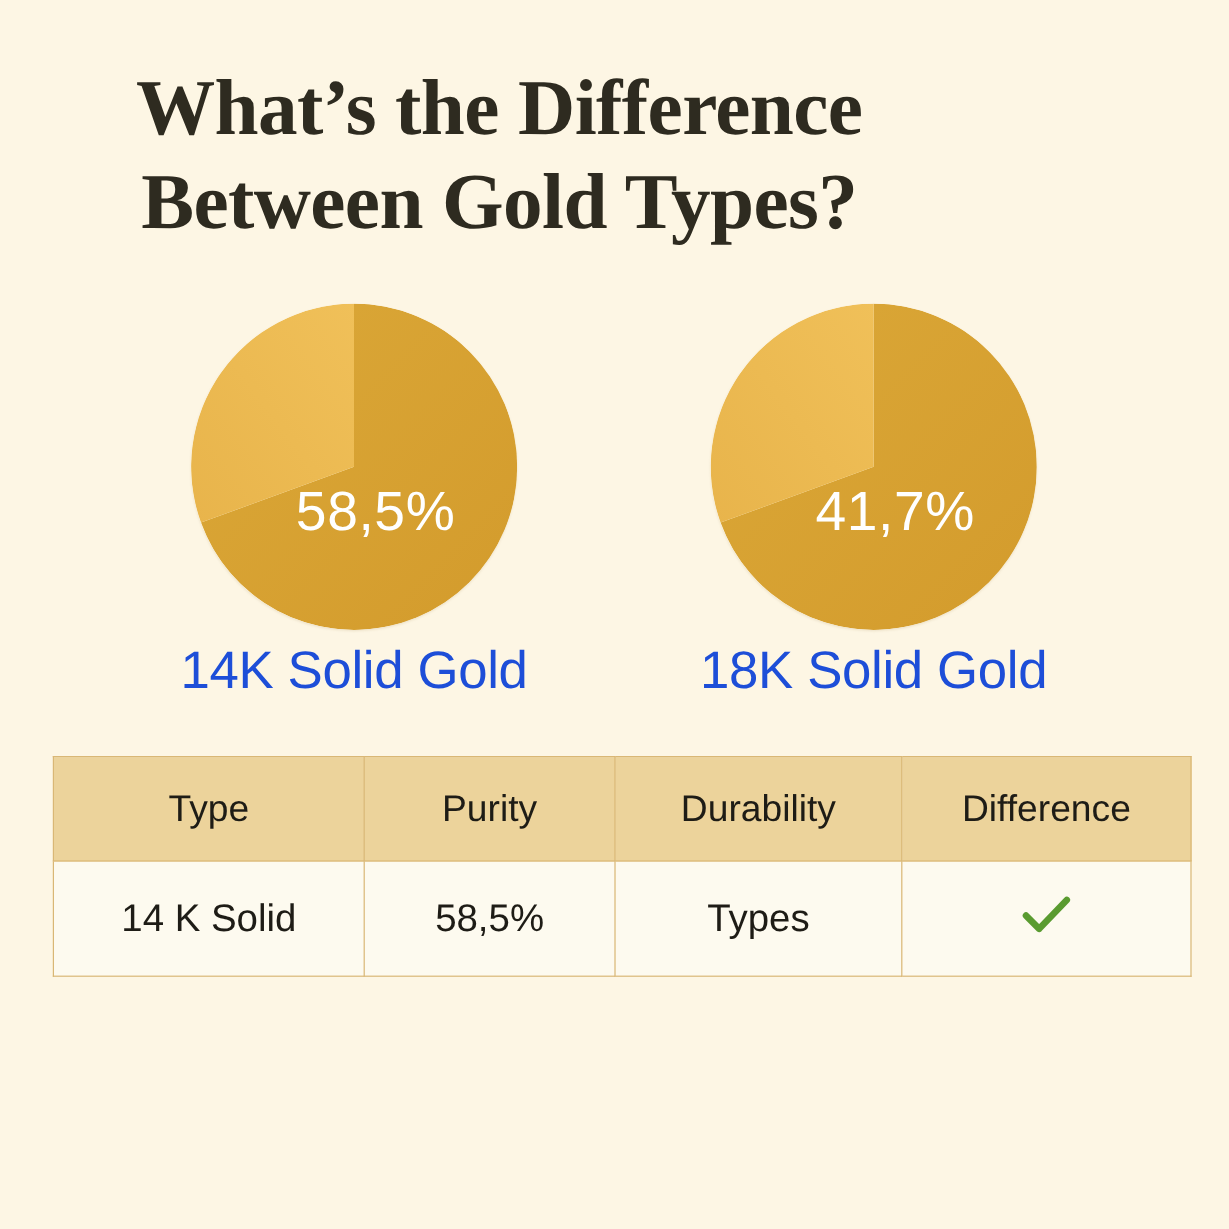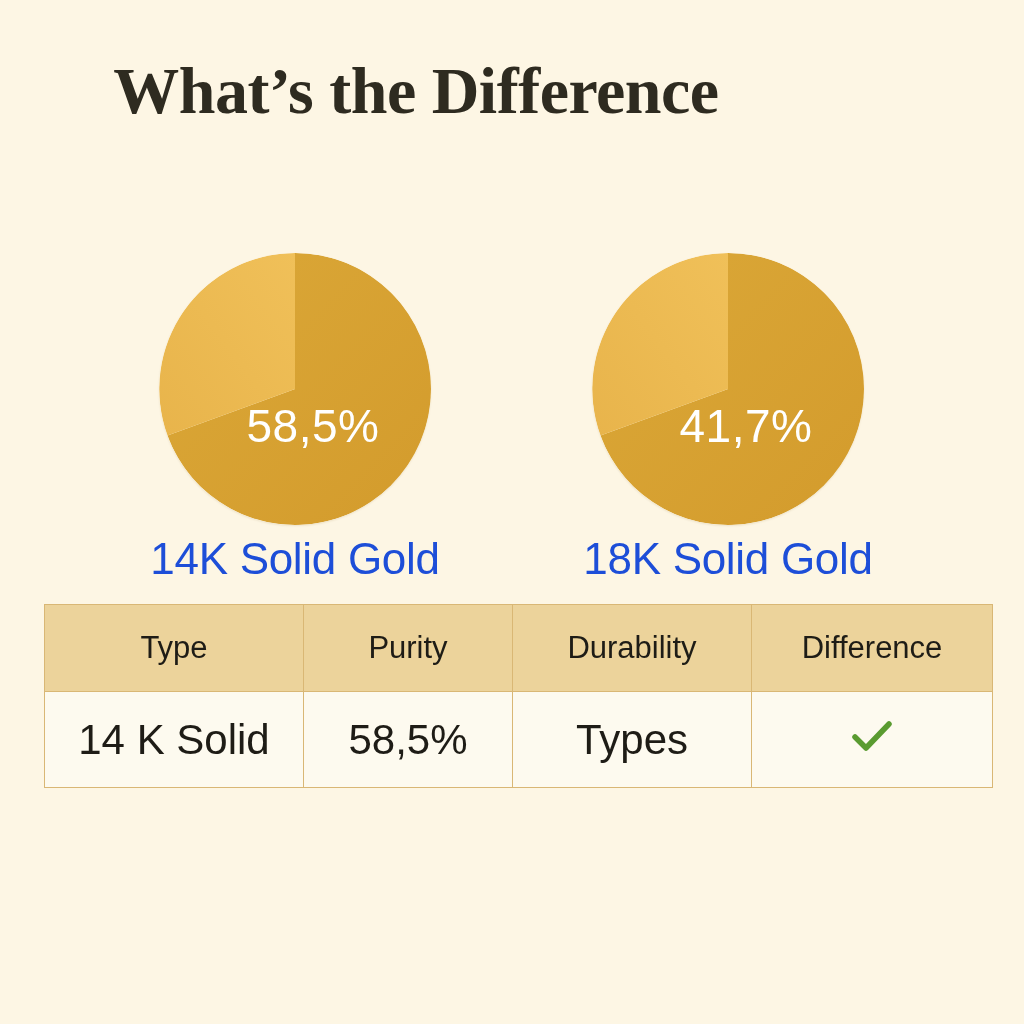--- a/index.html
+++ b/index.html
@@ -91,61 +91,62 @@
     white-space: nowrap;
     letter-spacing: -0.3px;
   }
   .pie-wrap.left  .pie-caption { left: -56px; width: 384px; }
   .pie-wrap.right .pie-caption { left: -56px; width: 384px; }
 
   
   .table {
     position: absolute;
     left: 44px;
-    top: 604px;
+    top: 630px;
     width: 936px;
     border-collapse: collapse;
     table-layout: fixed;
     padding-left: 24px;
   }
   .table th, .table td {
     border: 1px solid #d9b775;
     text-align: center;
     vertical-align: middle;
     color: #1e1c16;
   }
   .table thead th {
     background: #ecd39b;
     height: 84px;
     font-size: 31px;
     font-weight: 400;
   }
   .table tbody td {
     background: #fdfaef;
     height: 93px;
-    font-size: 42px;
+    font-size: 32px;
     font-weight: 400;
   }
   .col-type       { width: 256px; }
   .col-purity     { width: 206px; }
   .col-durability { width: 236px; }
   .col-waterproof { width: 238px; }
 
   .check {
     display: inline-block;
     line-height: 0;
   }
 </style>
 </head>
 <body>
 
 <div id="infographic">
 
   <div class="title-block">
     <div class="title-line">What’s the Difference</div>
+    <div class="title-line">Between Gold Types?</div>
   </div>
 
   <div class="pies">
 
     <div class="pie-wrap left">
       <div class="pie">
         <svg width="272" height="272" viewBox="0 0 272 272">
           <defs>
             <linearGradient id="gMaj1" x1="0" y1="0" x2="1" y2="1">
               <stop offset="0%" stop-color="#dba838"></stop>

